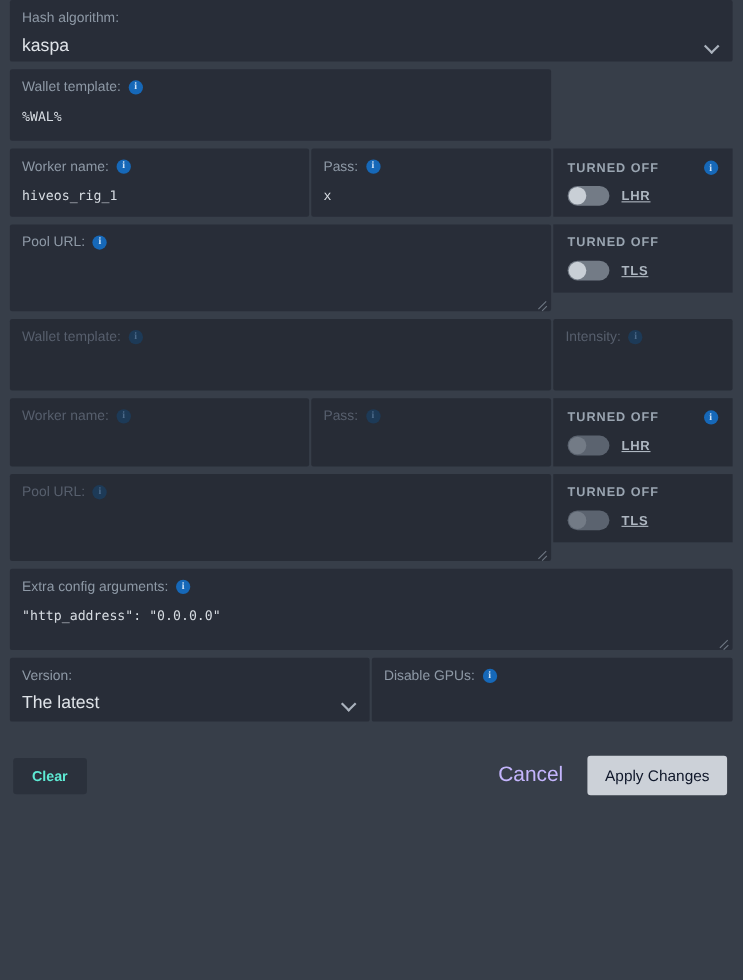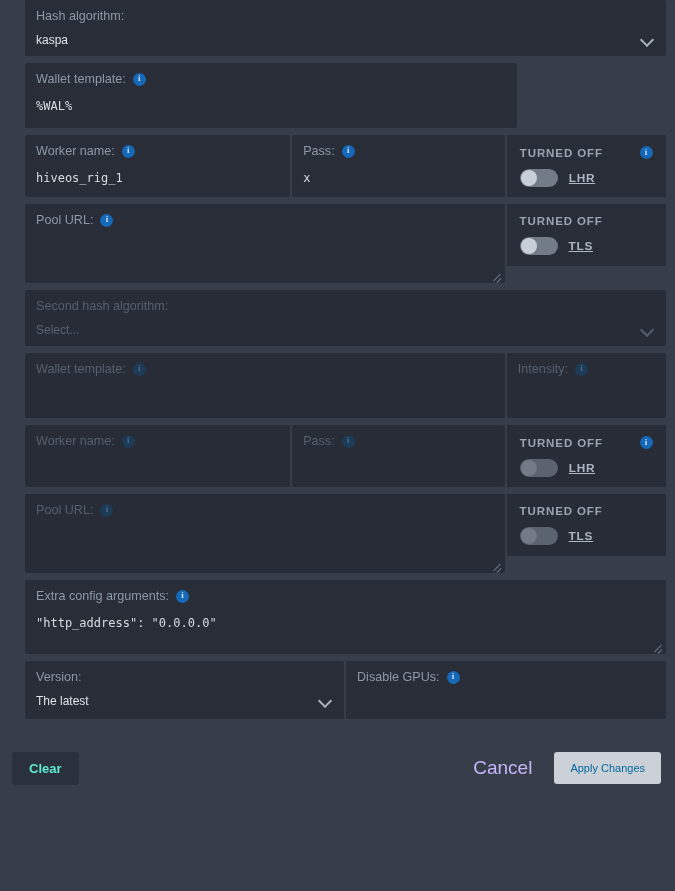--- a/index.html
+++ b/index.html
@@ -45,21 +45,20 @@
 
   
   .body {
     padding: 0 9px;
   }
 
   .row {
     display: flex;
     gap: 2px;
     margin-bottom: 7px;
-    margin-left: 16px;
   }
 
   .cell {
     background: #282d38;
     border-radius: 2px;
     position: relative;
     padding: 10px 11px 0 11px;
     min-height: 0;
   }
   .cell.dis { background: #272c36; }
@@ -115,21 +114,21 @@
     height: 1px;
     transform: rotate(-45deg);
     right: 1px;
   }
   .grip::before { width: 10px; bottom: 3px; }
   .grip::after  { width: 6px;  bottom: 0px; }
 
   
   .selwrap { display: flex; align-items: center; margin-top: 9px; }
   .selval {
-    font-size: 12px;
+    font-size: 16px;
     color: #dfe3e8;
   }
   .selval.ph { color: #5a6372; }
   .chev {
     margin-left: auto;
     width: 14px; height: 14px;
     position: relative;
     cursor: pointer;
   }
   .chev::before {
@@ -213,22 +212,22 @@
   }
   .btn-cancel {
     background: transparent;
     color: #c4b5fd;
     font-size: 19px;
     padding: 9px 10px;
     margin-left: auto;
   }
   .btn-apply {
     background: #ccd1d8;
-    color: #0369a1;
-    font-size: 11px;
+    color: #0f172a;
+    font-size: 14px;
     padding: 10px 16px;
     margin-left: 12px;
   }
 </style>
 </head>
 <body>
 
 <div class="dialog">
 
 
@@ -293,29 +292,20 @@
         <div class="togtitle">
           <span>TURNED OFF</span>
         </div>
         <div class="togrow">
           <span class="switch"></span>
           <span class="togname">TLS</span>
         </div>
       </div>
     </div>
 
-    <div class="row">
-      <div class="cell dis" style="width:657px;height:56px;">
-        <div class="lbl dim">Second hash algorithm:</div>
-        <div class="selwrap">
-          <span class="selval ph">Select...</span>
-          <span class="chev dim"></span>
-        </div>
-      </div>
-    </div>
 
     <div class="row">
       <div class="cell dis" style="width:492px;height:65px;">
         <div class="lbl dim">
           <span>Wallet template:</span>
           <span class="info dim">i</span>
         </div>
         <div class="val"></div>
       </div>
       <div class="cell dis" style="width:163px;height:65px;">

